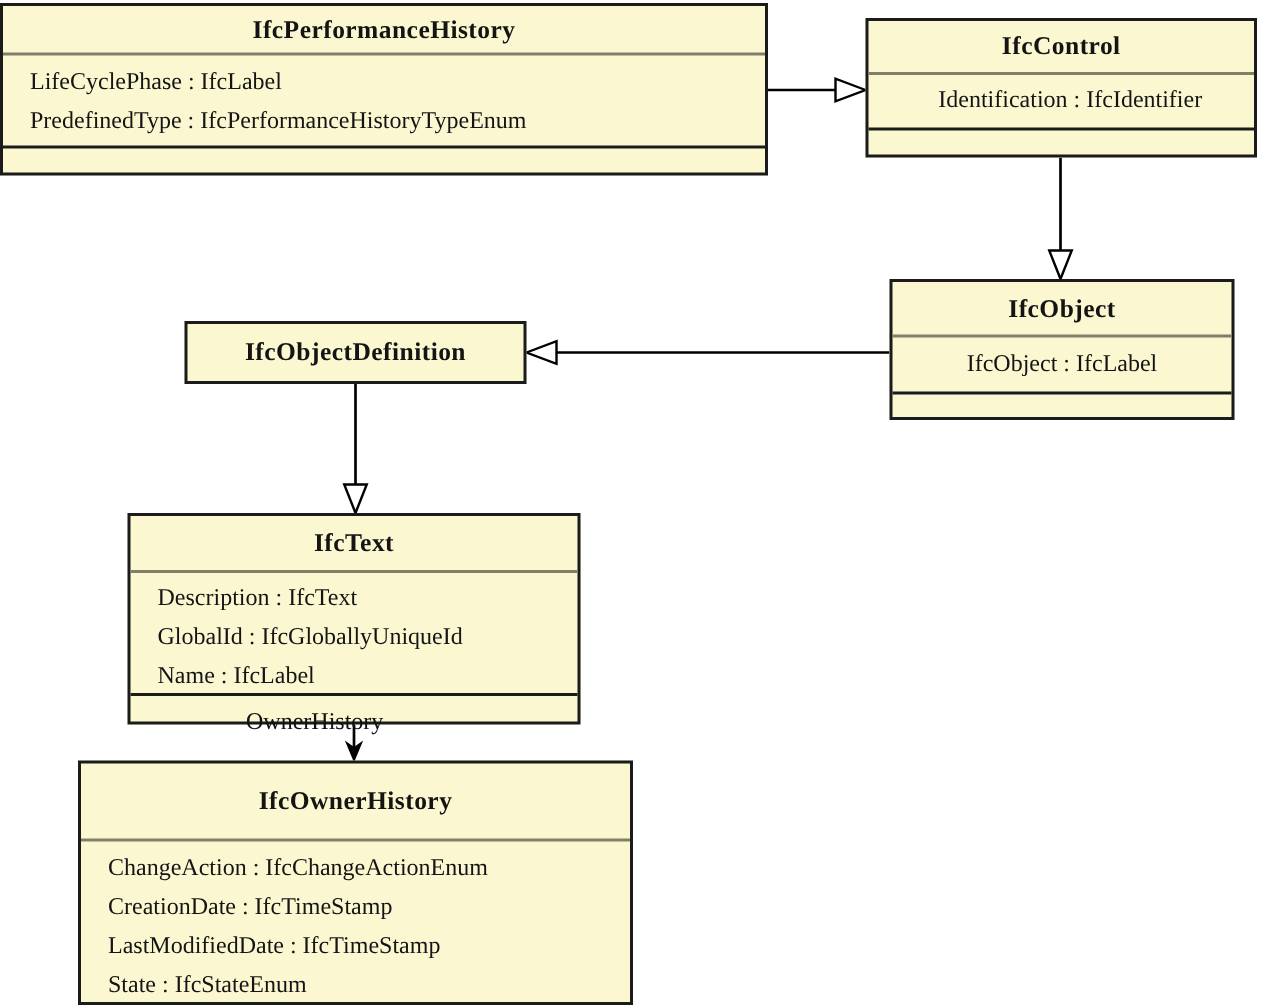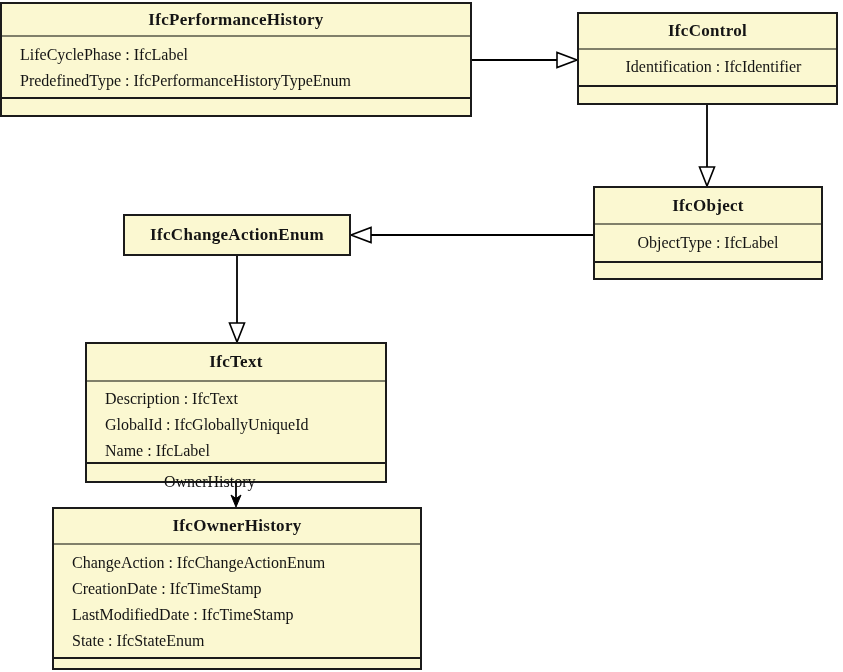--- a/index.html
+++ b/index.html
@@ -88,61 +88,61 @@
       <line x1="237" y1="256" x2="237" y2="323" stroke="#000000" stroke-width="1.8"></line>
       <polygon points="237,342 229.5,323 244.5,323" fill="#ffffff" stroke="#000000" stroke-width="1.6"></polygon>
     </g>
 
     <g>
       <line x1="236" y1="483" x2="236" y2="500" stroke="#000000" stroke-width="1.8"></line>
       <polygon points="236,507 231,495 236,498.5 241,495" fill="#000000" stroke="#000000" stroke-width="1"></polygon>
     </g>
   </svg>
 
-  <div class="uml-class" style="left:0px; top:2px; width:472px; height:115px;">
+  <div class="uml-class" style="left:0px; top:2px; width:512px; height:115px;">
     <div class="uml-title" style="height:33px;">IfcPerformanceHistory</div>
     <div class="uml-attrs" style="height:62px;">
       <div class="uml-attr">LifeCyclePhase : IfcLabel</div>
       <div class="uml-attr">PredefinedType : IfcPerformanceHistoryTypeEnum</div>
     </div>
     <div class="uml-ops"></div>
   </div>
 
   <div class="uml-class" style="left:577px; top:12px; width:261px; height:93px;">
     <div class="uml-title" style="height:36px;">IfcControl</div>
     <div class="uml-attrs" style="height:37px; padding-top:4px; text-align:center; padding-left:18px;">
       <div class="uml-attr">Identification : IfcIdentifier</div>
     </div>
     <div class="uml-ops"></div>
   </div>
 
   <div class="uml-class" style="left:593px; top:186px; width:230px; height:94px;">
     <div class="uml-title" style="height:37px;text-align:right;">IfcObject</div>
     <div class="uml-attrs" style="height:38px; padding-top:5px; text-align:center; padding-left:6px;">
-      <div class="uml-attr">ObjectType : IfcLabel</div>
+      <div class="uml-attr">IfcObject : IfcLabel</div>
     </div>
     <div class="uml-ops"></div>
   </div>
 
   <div class="uml-class" style="left:123px; top:214px; width:228px; height:42px;">
-    <div class="uml-title no-sep">IfcChangeActionEnum</div>
+    <div class="uml-title no-sep">IfcObjectDefinition</div>
   </div>
 
   <div class="uml-class" style="left:85px; top:342px; width:302px; height:141px;">
     <div class="uml-title" style="height:38px;">IfcText</div>
     <div class="uml-attrs" style="height:82px; padding-top:4px;">
       <div class="uml-attr">Description : IfcText</div>
       <div class="uml-attr">GlobalId : IfcGloballyUniqueId</div>
       <div class="uml-attr">Name : IfcLabel</div>
     </div>
     <div class="uml-ops"></div>
   </div>
 
   <div class="uml-class" style="left:52px; top:507px; width:370px; height:163px;">
-    <div class="uml-title" style="height:36px;">IfcOwnerHistory</div>
+    <div class="uml-title" style="height:52px;">IfcOwnerHistory</div>
     <div class="uml-attrs" style="height:114px; padding-top:5px;">
       <div class="uml-attr">ChangeAction : IfcChangeActionEnum</div>
       <div class="uml-attr">CreationDate : IfcTimeStamp</div>
       <div class="uml-attr">LastModifiedDate : IfcTimeStamp</div>
       <div class="uml-attr">State : IfcStateEnum</div>
     </div>
     <div class="uml-ops"></div>
   </div>
 
   <div class="edge-label">OwnerHistory</div>

